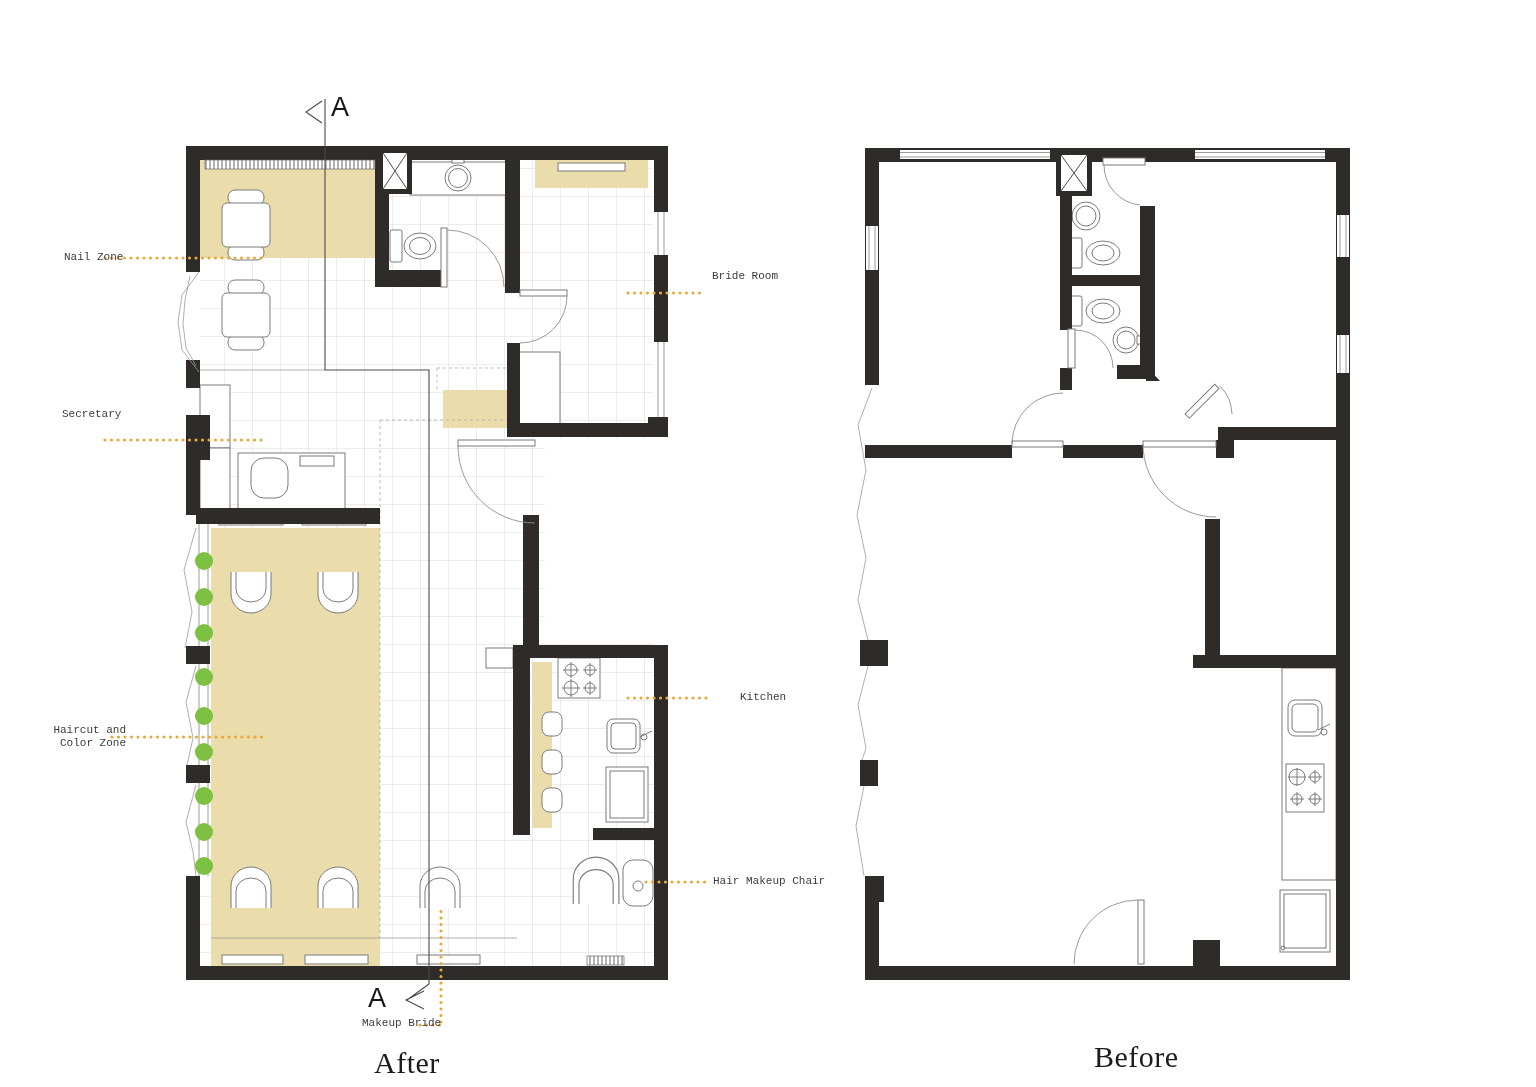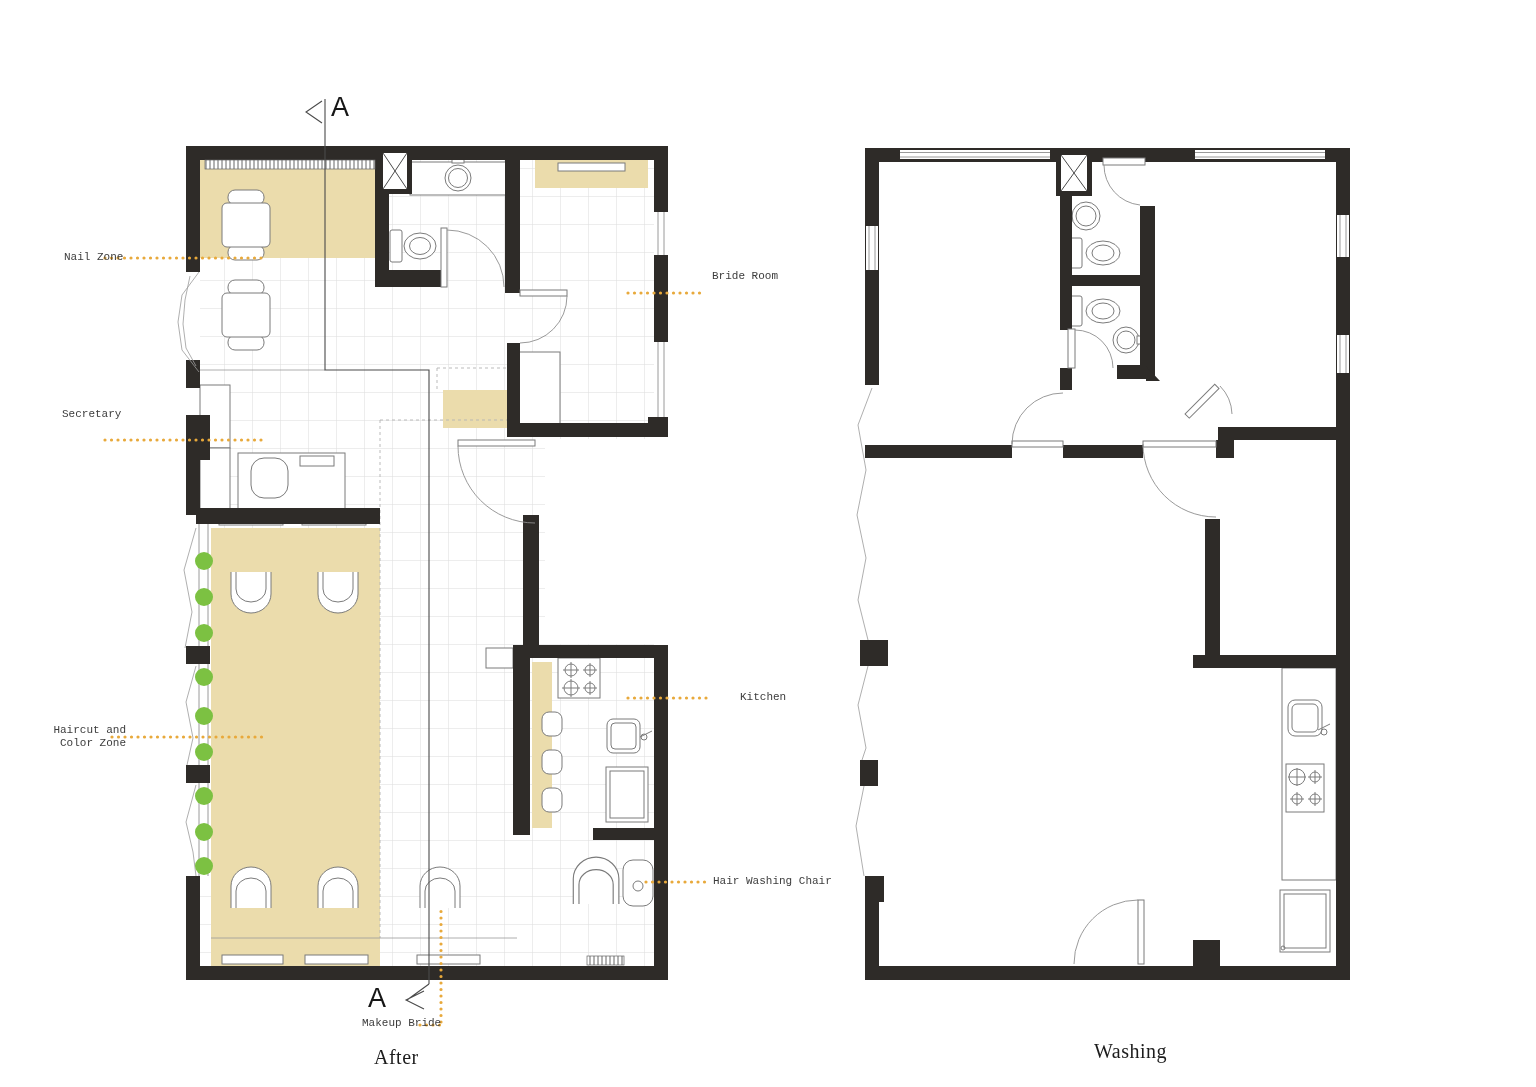--- a/index.html
+++ b/index.html
@@ -28,21 +28,21 @@
   #lbl-nail{left:64px;top:251px}
   #lbl-secretary{left:62px;top:408px}
   #lbl-haircut{left:48px;top:724px;width:78px;text-align:right;white-space:pre-line}
   #lbl-makeup{left:362px;top:1017px}
   #lbl-bride{left:712px;top:270px}
   #lbl-kitchen{left:740px;top:691px}
   #lbl-washing{left:713px;top:875px}
   .marker{position:absolute;font-size:27px;color:#161616;font-family:"Liberation Sans",sans-serif;}
   #amark-top{left:331px;top:92px}
   #amark-bottom{left:368px;top:983px}
-  .title{position:absolute;font-family:"Liberation Serif",serif;font-size:20px;color:#1c1c1c;letter-spacing:0.5px;}
+  .title{position:absolute;font-family:"Liberation Serif",serif;font-size:30px;color:#1c1c1c;letter-spacing:0.5px;}
   #title-after{left:374px;top:1046px}
   #title-before{left:1094px;top:1040px}
 </style>
 </head>
 <body>
 
 <div class="canvas">
 
 <svg width="1536" height="1087" viewBox="0 0 1536 1087">
   <defs>
@@ -386,21 +386,21 @@
   </g>
 </svg>
 
 <div class="lbl" id="lbl-nail">Nail Zone</div>
 <div class="lbl" id="lbl-secretary">Secretary</div>
 <div class="lbl" id="lbl-haircut">Haircut and
 Color Zone</div>
 <div class="lbl" id="lbl-makeup">Makeup Bride</div>
 <div class="lbl" id="lbl-bride">Bride Room</div>
 <div class="lbl" id="lbl-kitchen">Kitchen</div>
-<div class="lbl" id="lbl-washing">Hair Washing Chair</div>
+<div class="lbl" id="lbl-washing">Hair Makeup Chair</div>
 
 <div class="marker" id="amark-top">A</div>
 <div class="marker" id="amark-bottom">A</div>
 
 <div class="title" id="title-after">After</div>
-<div class="title" id="title-before">Washing</div>
+<div class="title" id="title-before">Before</div>
 
 </div>
 
 </body></html>

